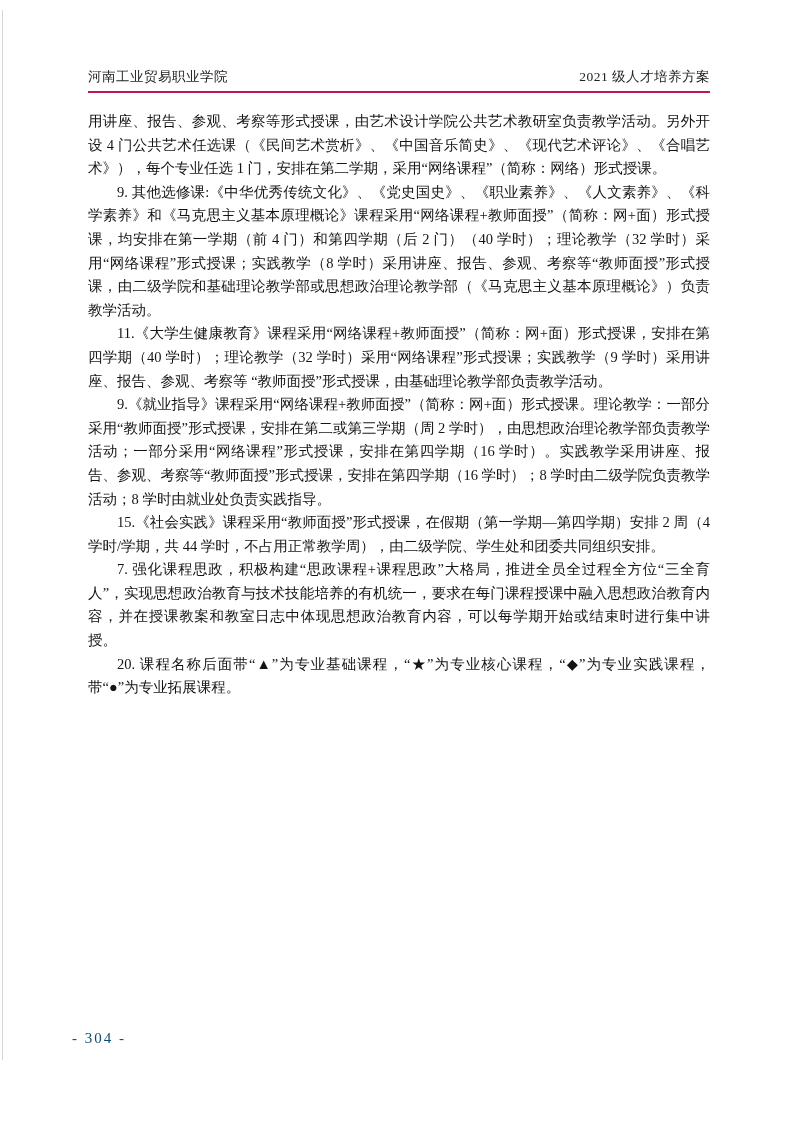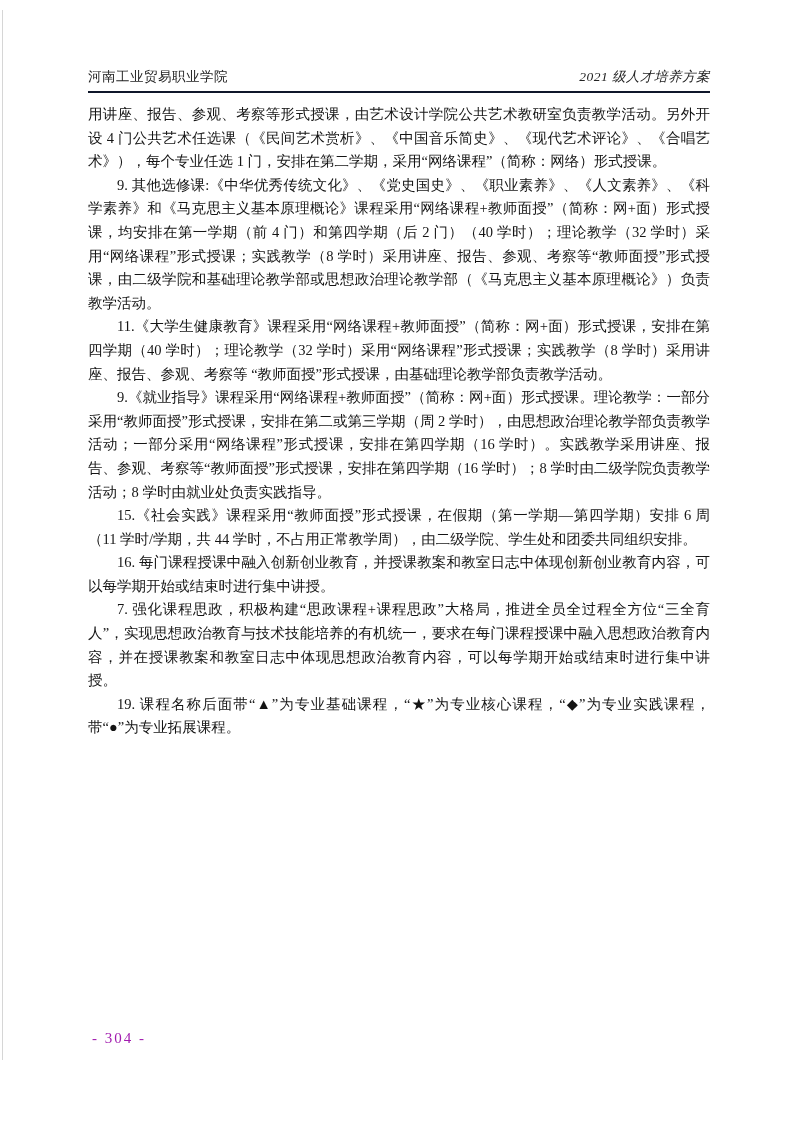--- a/index.html
+++ b/index.html
@@ -30,66 +30,66 @@
     position: absolute;
     left: 88px;
     width: 622px;
     top: 68px;
     display: flex;
     justify-content: space-between;
     align-items: flex-end;
     font-size: 13.5px;
     color: #222;
     padding-bottom: 5px;
-    border-bottom: 2px solid #0f172a;
+    border-bottom: 2px solid #be185d;
   }
   .header .school { letter-spacing: 0.5px; }
-  .header .doc-title { letter-spacing: 0.5px; font-style: italic; }
+  .header .doc-title { letter-spacing: 0.5px; }
   .content {
     position: absolute;
     left: 88px;
     width: 622px;
     top: 103px;
     font-size: 14.5px;
     line-height: 23.6px;
     text-align: justify;
     color: #141414;
   }
   .content p {
     margin: 0;
     text-indent: 2em;
   }
   .content p.continuation {
     text-indent: 0;
+    margin-top: 7px;
   }
   .footer {
     position: absolute;
-    left: 92px;
+    left: 72px;
     top: 1030px;
     font-size: 15px;
     letter-spacing: 2px;
-    color: #a21caf;
+    color: #0c4a6e;
   }
 </style>
 </head>
 <body>
 
 <div class="page">
   <div class="edge-line"></div>
 
   <div class="header">
     <span class="school">河南工业贸易职业学院</span>
     <span class="doc-title">2021 级人才培养方案</span>
   </div>
 
   <div class="content">
     <p class="continuation">用讲座、报告、参观、考察等形式授课，由艺术设计学院公共艺术教研室负责教学活动。另外开设 4 门公共艺术任选课（《民间艺术赏析》、《中国音乐简史》、《现代艺术评论》、《合唱艺术》），每个专业任选 1 门，安排在第二学期，采用“网络课程”（简称：网络）形式授课。</p>
     <p>9. 其他选修课:《中华优秀传统文化》、《党史国史》、《职业素养》、《人文素养》、《科学素养》和《马克思主义基本原理概论》课程采用“网络课程+教师面授”（简称：网+面）形式授课，均安排在第一学期（前 4 门）和第四学期（后 2 门）（40 学时）；理论教学（32 学时）采用“网络课程”形式授课；实践教学（8 学时）采用讲座、报告、参观、考察等“教师面授”形式授课，由二级学院和基础理论教学部或思想政治理论教学部（《马克思主义基本原理概论》）负责教学活动。</p>
-    <p>11.《大学生健康教育》课程采用“网络课程+教师面授”（简称：网+面）形式授课，安排在第四学期（40 学时）；理论教学（32 学时）采用“网络课程”形式授课；实践教学（8 学时）采用讲座、报告、参观、考察等 “教师面授”形式授课，由基础理论教学部负责教学活动。</p>
+    <p>11.《大学生健康教育》课程采用“网络课程+教师面授”（简称：网+面）形式授课，安排在第四学期（40 学时）；理论教学（32 学时）采用“网络课程”形式授课；实践教学（9 学时）采用讲座、报告、参观、考察等 “教师面授”形式授课，由基础理论教学部负责教学活动。</p>
     <p>9.《就业指导》课程采用“网络课程+教师面授”（简称：网+面）形式授课。理论教学：一部分采用“教师面授”形式授课，安排在第二或第三学期（周 2 学时），由思想政治理论教学部负责教学活动；一部分采用“网络课程”形式授课，安排在第四学期（16 学时）。实践教学采用讲座、报告、参观、考察等“教师面授”形式授课，安排在第四学期（16 学时）；8 学时由二级学院负责教学活动；8 学时由就业处负责实践指导。</p>
-    <p>15.《社会实践》课程采用“教师面授”形式授课，在假期（第一学期—第四学期）安排 6 周（11 学时/学期，共 44 学时，不占用正常教学周），由二级学院、学生处和团委共同组织安排。</p>
-    <p>16. 每门课程授课中融入创新创业教育，并授课教案和教室日志中体现创新创业教育内容，可以每学期开始或结束时进行集中讲授。</p>
+    <p>15.《社会实践》课程采用“教师面授”形式授课，在假期（第一学期—第四学期）安排 2 周（4 学时/学期，共 44 学时，不占用正常教学周），由二级学院、学生处和团委共同组织安排。</p>
     <p>7. 强化课程思政，积极构建“思政课程+课程思政”大格局，推进全员全过程全方位“三全育人”，实现思想政治教育与技术技能培养的有机统一，要求在每门课程授课中融入思想政治教育内容，并在授课教案和教室日志中体现思想政治教育内容，可以每学期开始或结束时进行集中讲授。</p>
-    <p>19. 课程名称后面带“▲”为专业基础课程，“★”为专业核心课程，“◆”为专业实践课程，带“●”为专业拓展课程。</p>
+    <p>20. 课程名称后面带“▲”为专业基础课程，“★”为专业核心课程，“◆”为专业实践课程，带“●”为专业拓展课程。</p>
   </div>
 
   <div class="footer">- 304 -</div>
 </div>
 
 </body></html>

